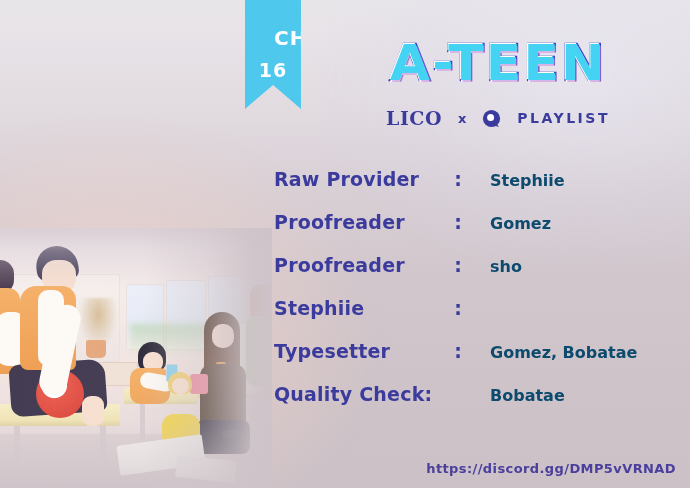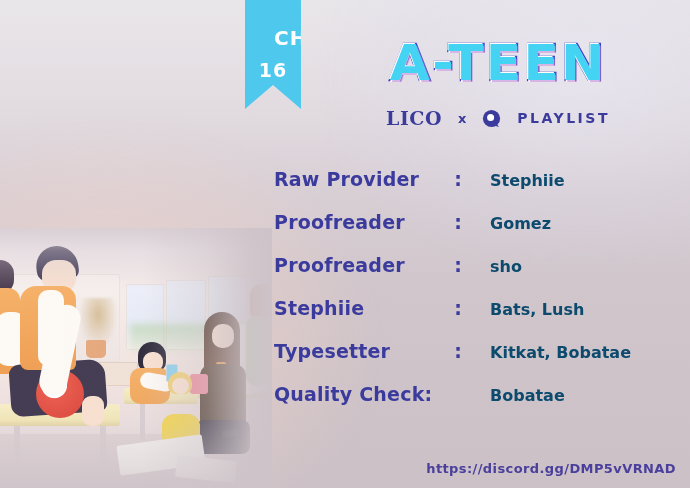--- a/index.html
+++ b/index.html
@@ -527,26 +527,25 @@
       <span class="credit-value">Gomez</span>
     </div>
     <div class="credit-row">
       <span class="credit-label">Proofreader</span>
       <span class="credit-colon">:</span>
       <span class="credit-value">sho</span>
     </div>
     <div class="credit-row">
       <span class="credit-label">Stephiie</span>
       <span class="credit-colon">:</span>
-      <span class="credit-value">Bats, Lush</span>
     </div>
     <div class="credit-row">
       <span class="credit-label">Typesetter</span>
       <span class="credit-colon">:</span>
-      <span class="credit-value">Kitkat, Bobatae</span>
+      <span class="credit-value">Gomez, Bobatae</span>
     </div>
     <div class="credit-row">
       <span class="credit-label">Quality Check:</span>
       <span class="credit-colon"></span>
       <span class="credit-value">Bobatae</span>
     </div>
   </div>
 
   <div class="discord">https://discord.gg/DMP5vVRNAD</div>
 

